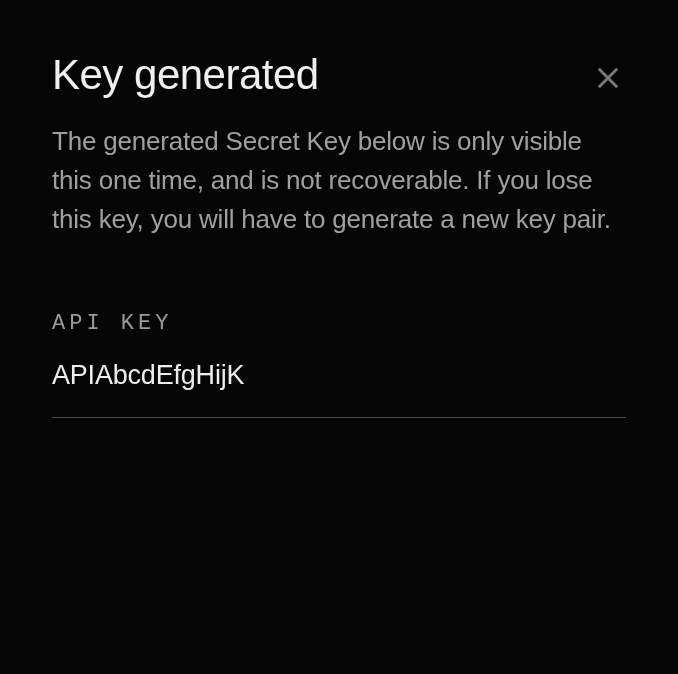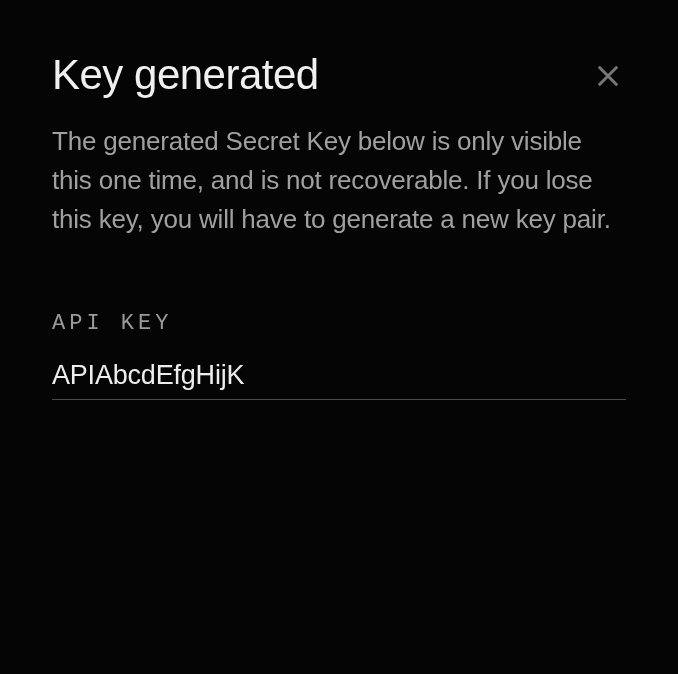--- a/index.html
+++ b/index.html
@@ -11,21 +11,21 @@
       width: 678px;
       height: 674px;
       background: #050505;
       font-family: -apple-system, BlinkMacSystemFont, "Segoe UI", Helvetica, Arial, sans-serif;
       padding: 52px;
       color: #e8e8e8;
     }
     .header {
       display: flex;
       justify-content: space-between;
-      align-items: flex-start;
+      align-items: center;
       margin-bottom: 24px;
     }
     .title {
       font-size: 42px;
       font-weight: 500;
       color: #f0f0f0;
       letter-spacing: -0.5px;
       line-height: 1.1;
     }
     .close-btn {
@@ -59,21 +59,21 @@
       font-size: 22px;
       letter-spacing: 4px;
       color: #9a9a9a;
       text-transform: uppercase;
       margin-bottom: 24px;
       font-weight: 400;
     }
     .field-value {
       font-size: 27px;
       color: #ededed;
-      padding-bottom: 8px;
+      padding-bottom: 26px;
       border-bottom: 1px solid #4a4a4a;
       letter-spacing: -0.2px;
     }
   </style>
 </head>
 <body>
 
 <div class="header">
   <h1 class="title">Key generated</h1>
   <button class="close-btn">

